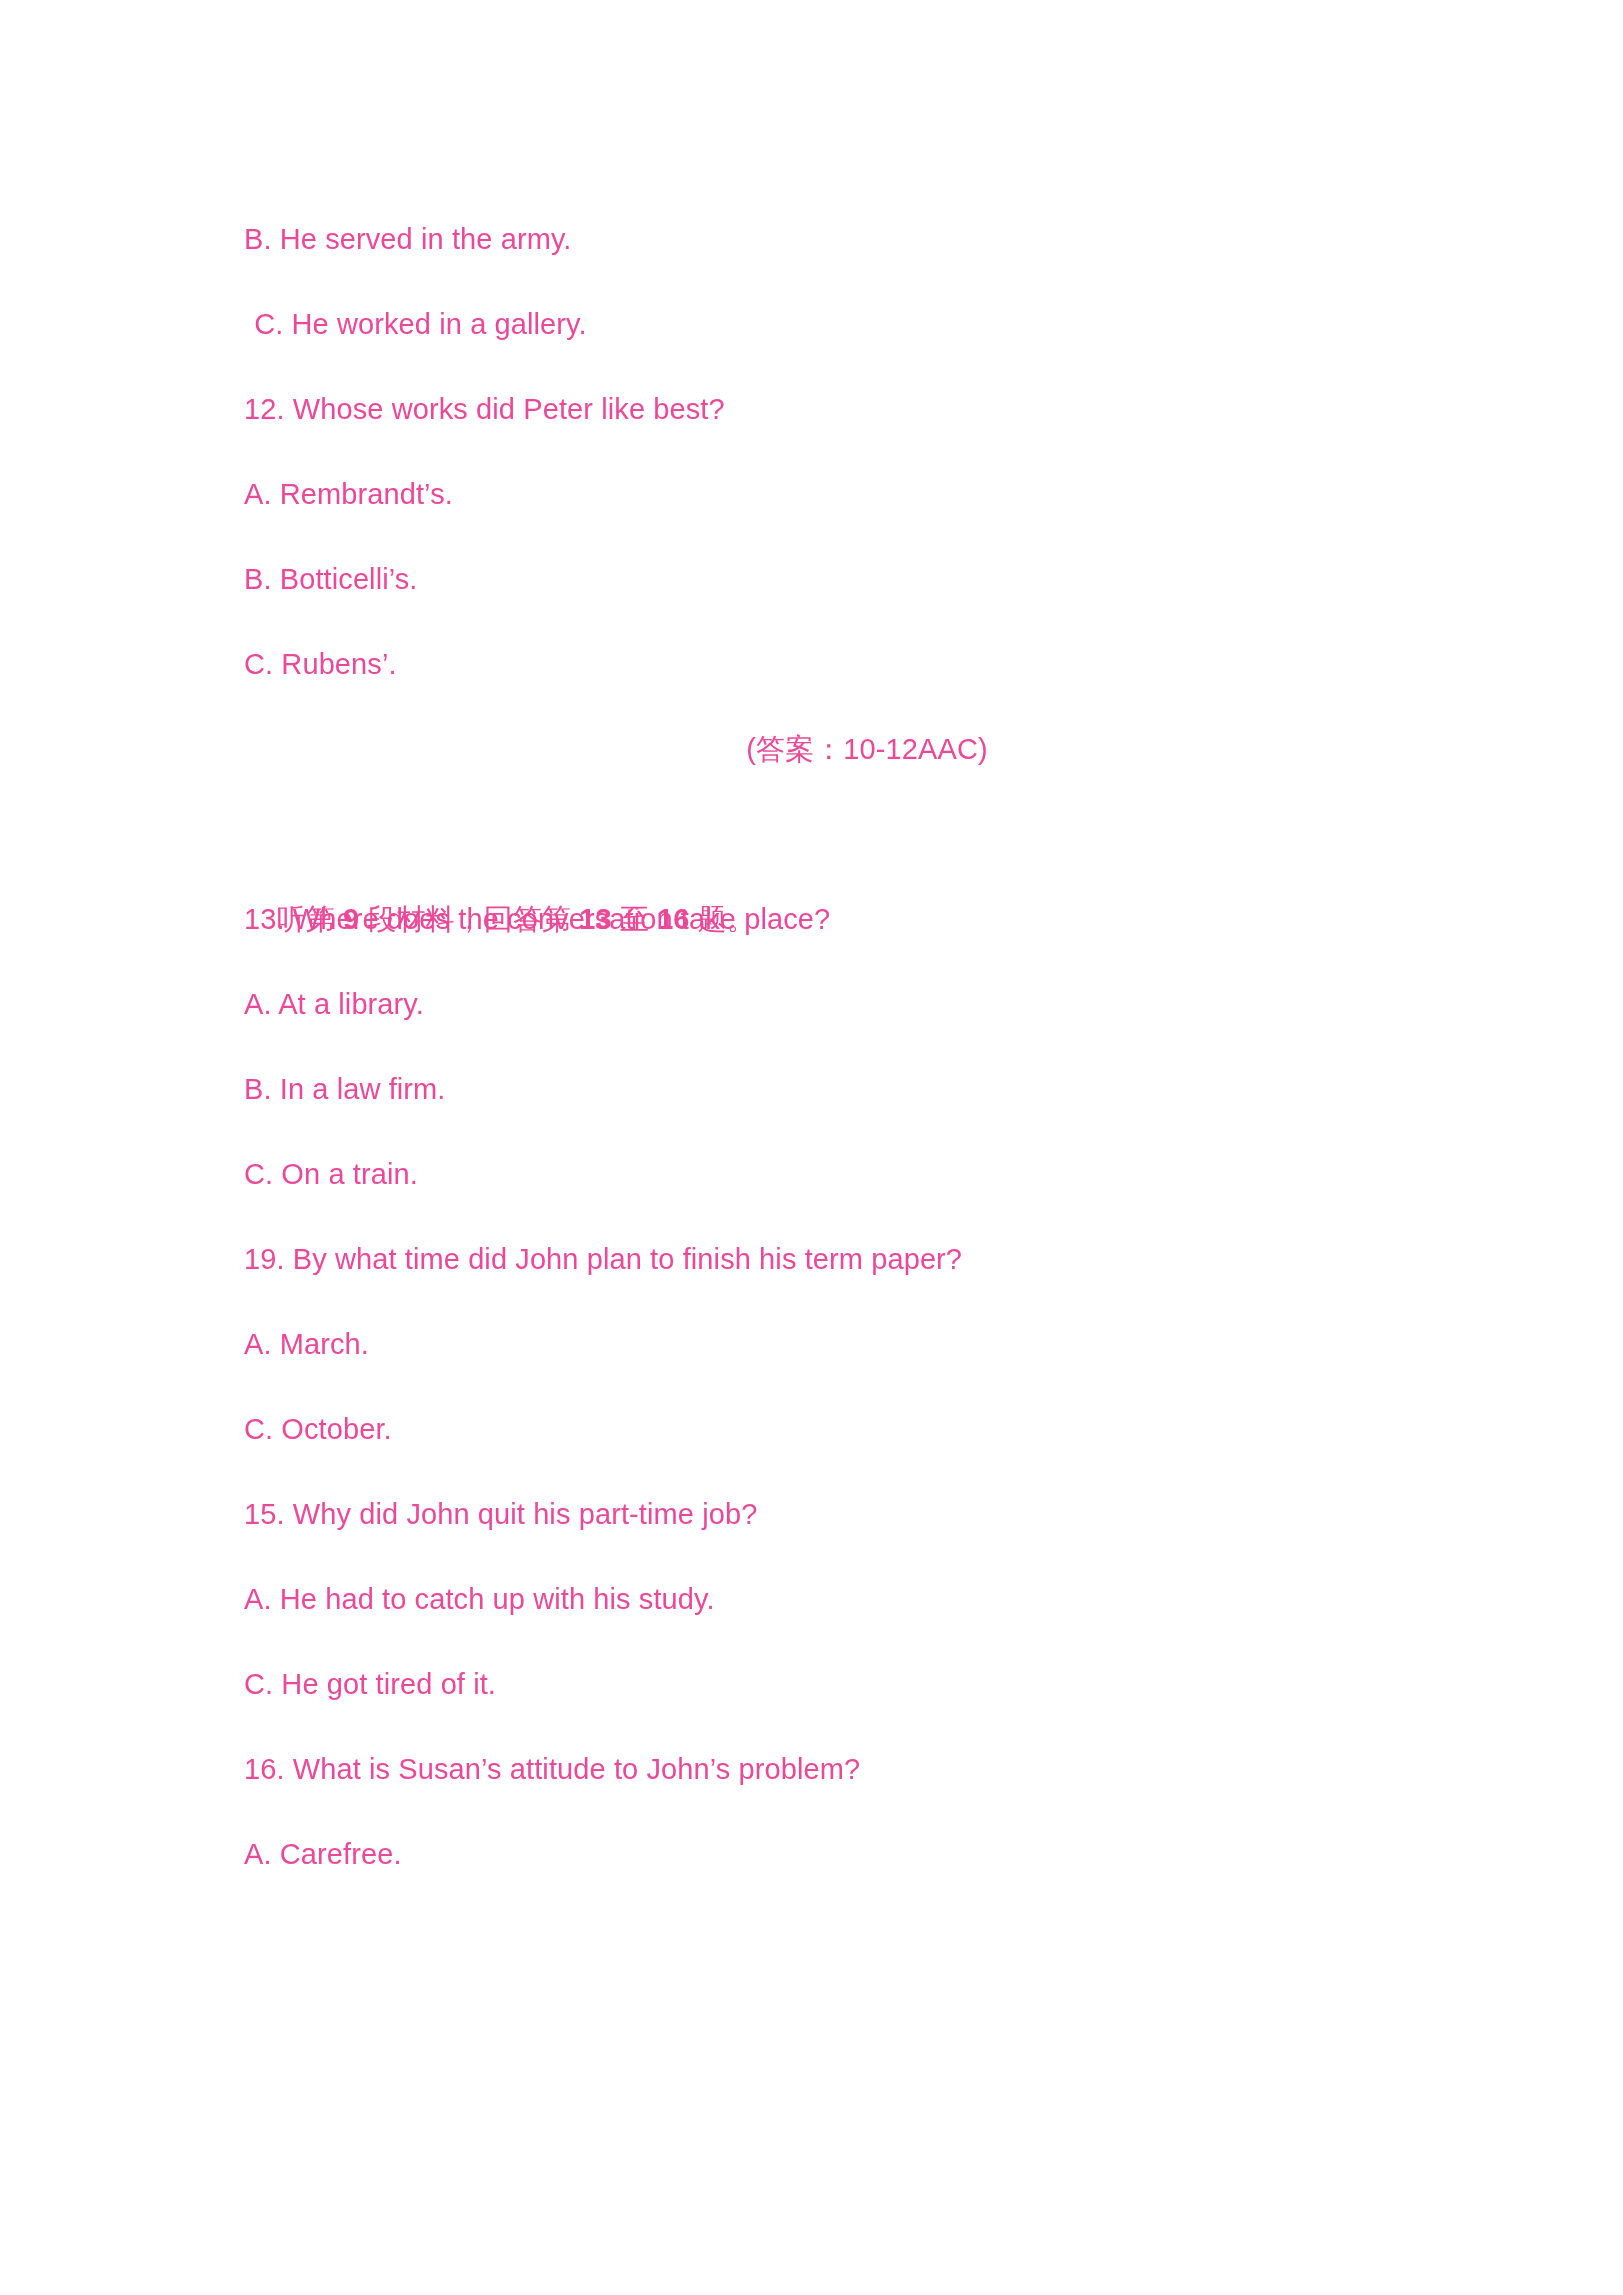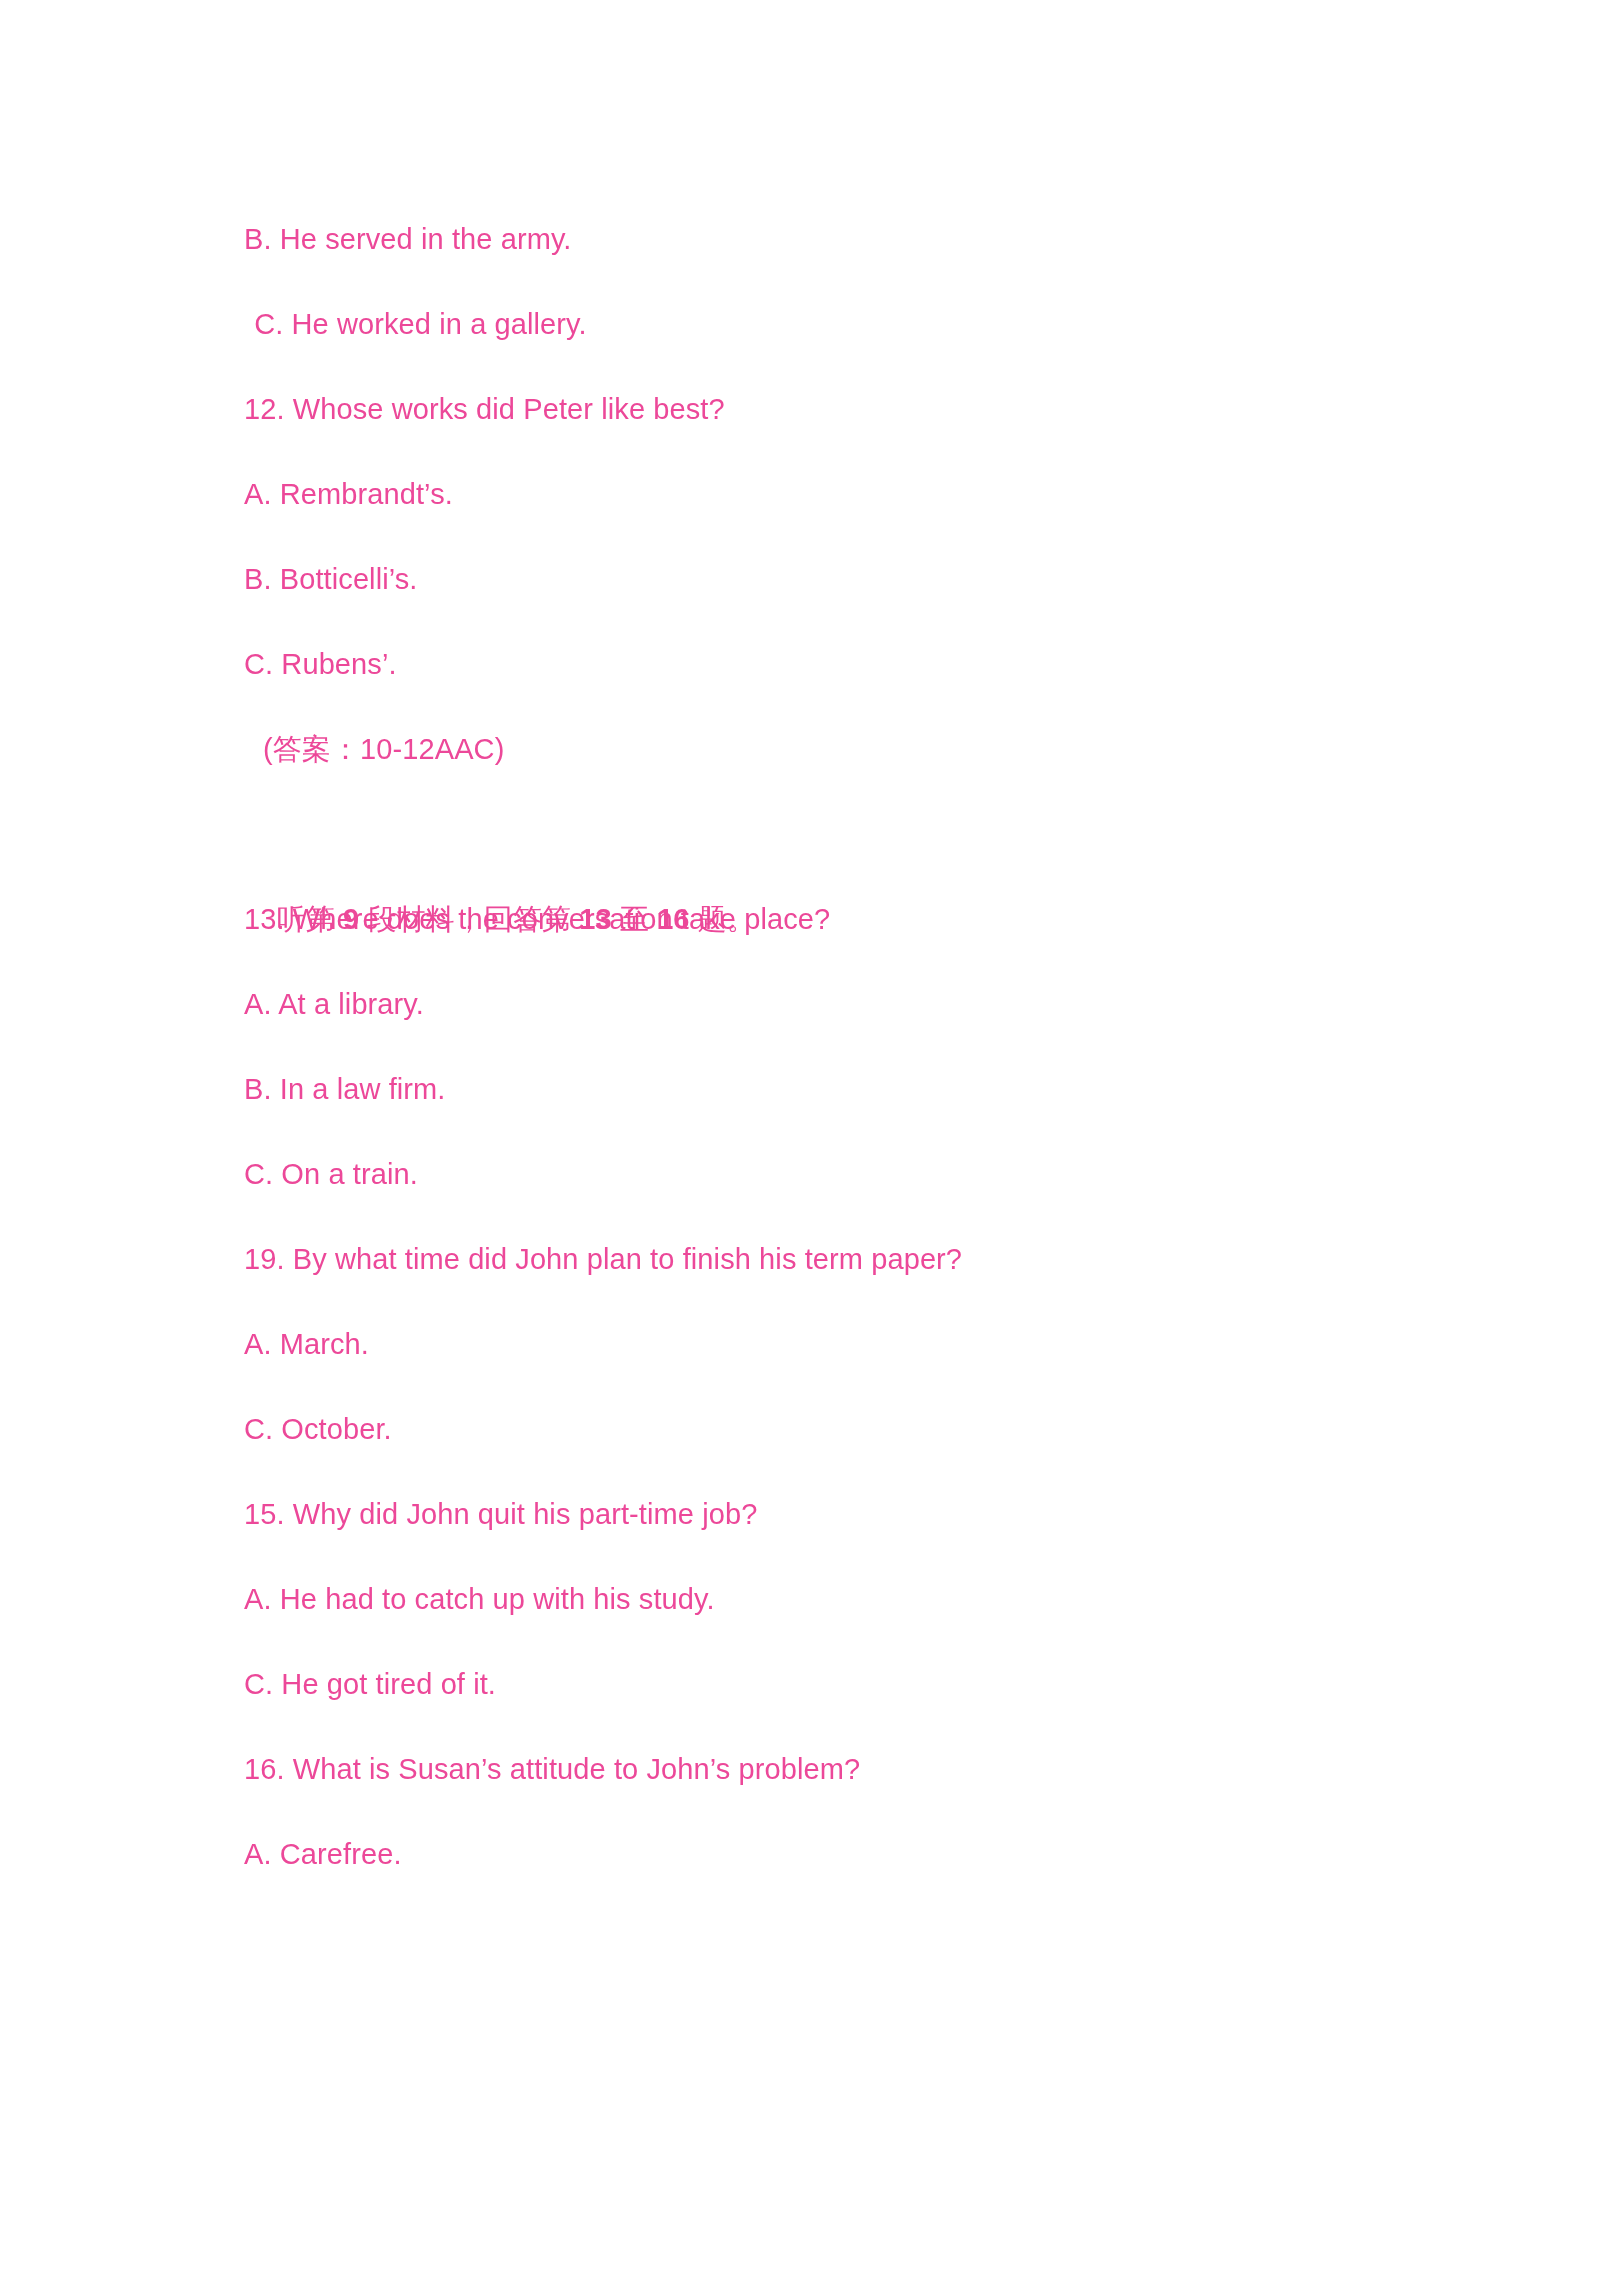--- a/index.html
+++ b/index.html
@@ -22,21 +22,21 @@
   }
   .line {
     height: 85px;
     line-height: 85px;
     font-size: 29px;
     color: #ec4899;
     white-space: pre;
     letter-spacing: 0.1px;
   }
   .indent-sm { padding-left: 10.2px; }
-  .indent-md { padding-left: 19px; }
+  .indent-md { padding-left: 19px; text-align: center; }
   .cjk-serif {
     font-family: Liberation Sans, sans-serif;
   }
   .bold-num {
     font-weight: bold;
     font-family: "Liberation Sans", "DejaVu Sans", sans-serif;
   }
 </style>
 </head>
 <body>

